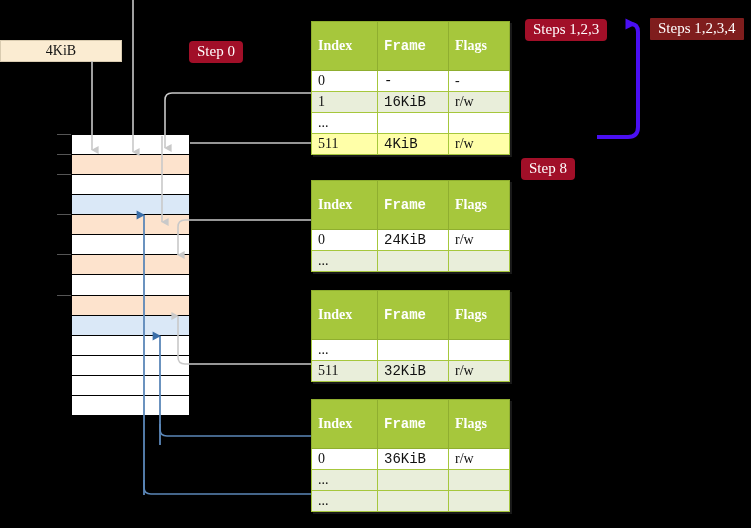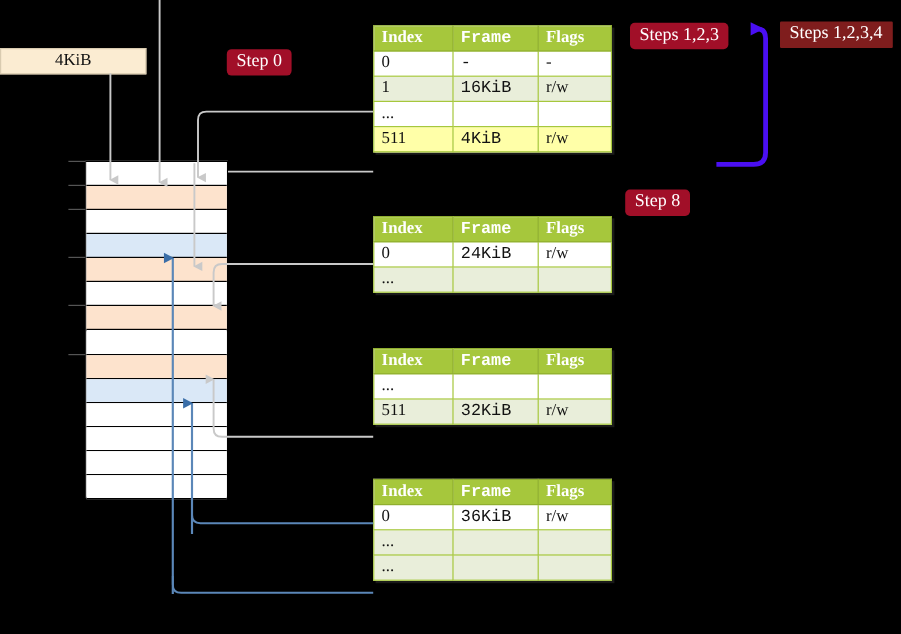--- a/index.html
+++ b/index.html
@@ -57,21 +57,21 @@
     font-family: "Liberation Serif", serif;
     font-size: 14px;
     background: #ffffff;
     box-shadow: 2px 2px 0 #1a1a1a;
   }
   .pt th {
     background: #a6c73c;
     color: #ffffff;
     font-weight: bold;
     text-align: left;
-    padding: 2px 6px;
+    padding: 16px 6px;
     border: 1px solid #8fae2f;
     font-size: 14px;
   }
   .pt td {
     border: 1px solid #a6c73c;
     padding: 1px 6px;
     color: #111111;
     height: 18px;
     background: #ffffff;
   }

